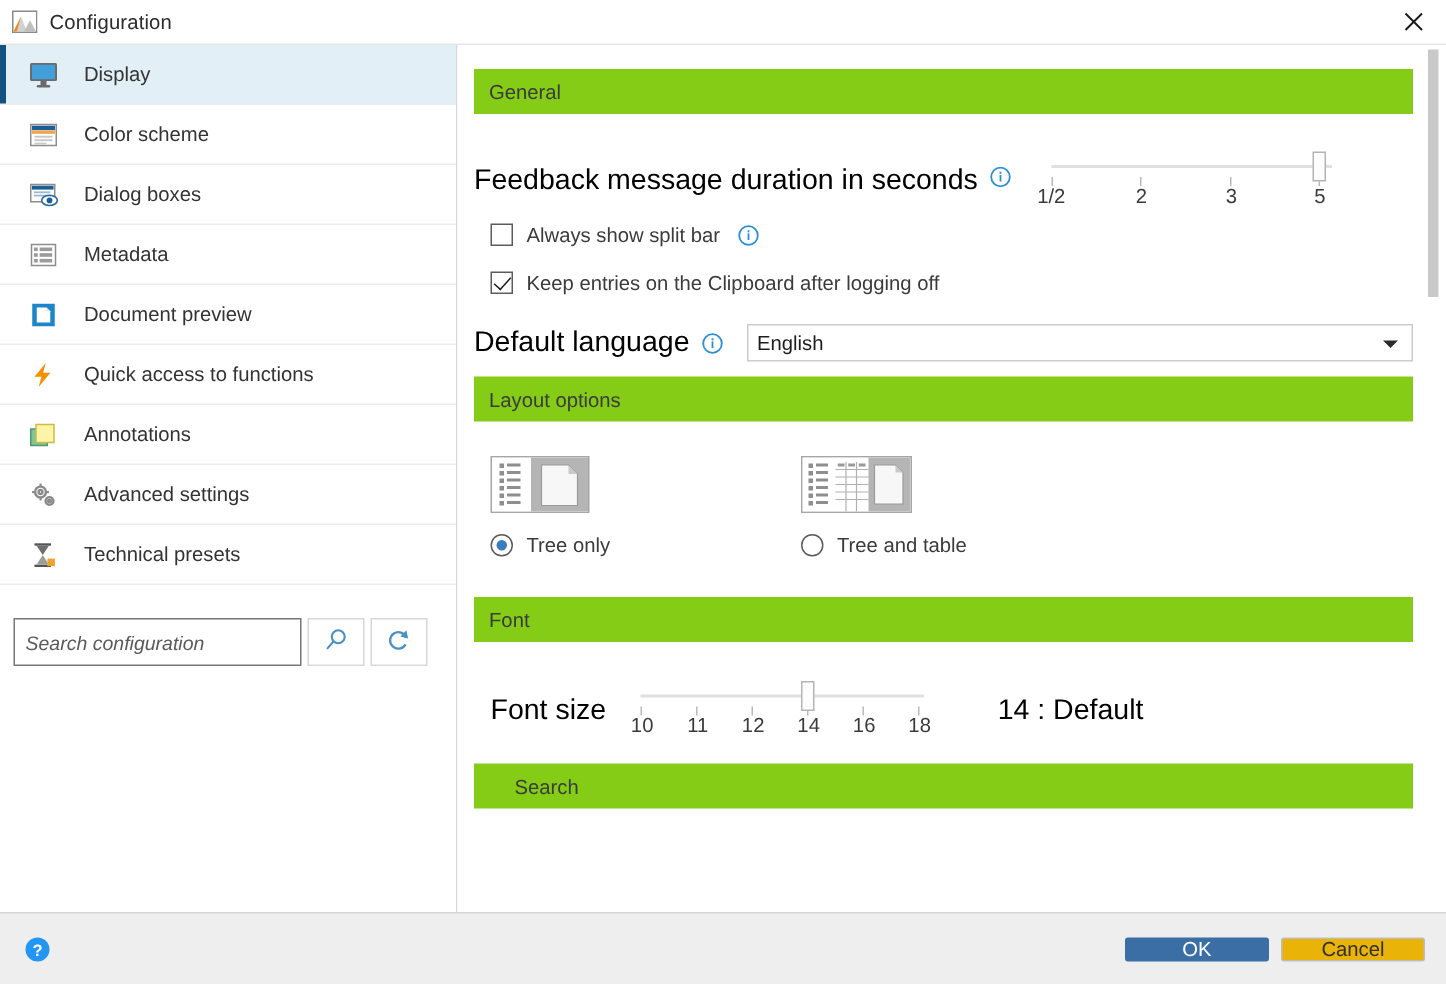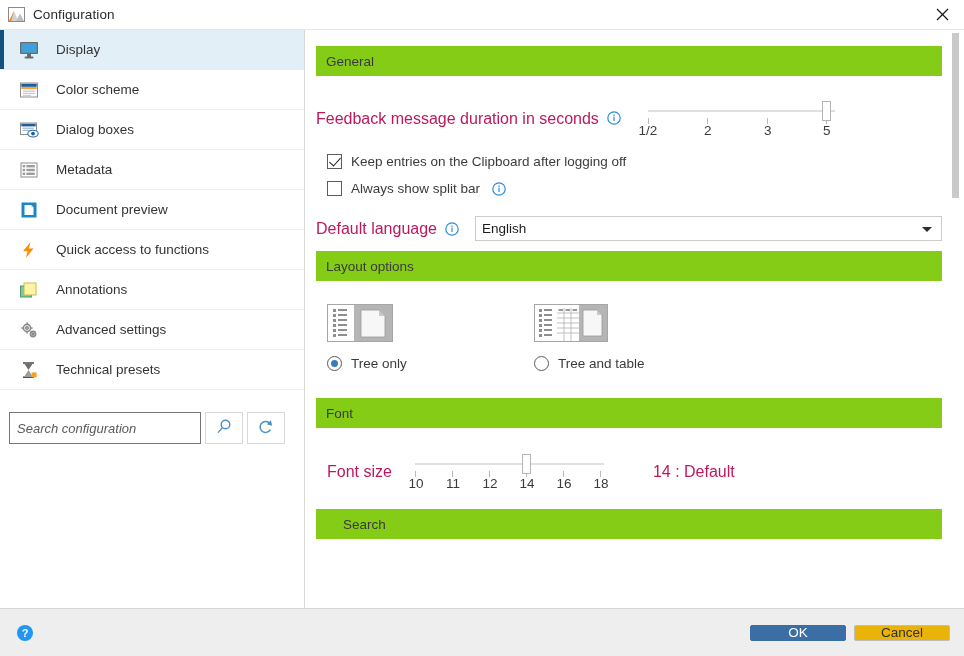--- a/index.html
+++ b/index.html
@@ -146,22 +146,22 @@
     color: #3b3b3b;
     margin-bottom: 0;
   }
   .section-body { padding: 0; }
 
   .row {
     display: flex;
     align-items: center;
   }
   .field-label {
-    font-size: 16px;
-    color: #be185d;
+    font-size: 19px;
+    color: #000000;
     white-space: nowrap;
   }
   .info-icon {
     width: 14px; height: 14px;
     margin-left: 8px;
     flex: 0 0 auto;
     cursor: pointer;
   }
 
   
@@ -521,35 +521,35 @@
               <div class="slider-tick" style="left:127px;"></div>
               <div class="slider-tick" style="left:186px;"></div>
               <div class="slider-thumb" style="left:182px;"></div>
               <span class="slider-tick-label" style="left:8px;">1/2</span>
               <span class="slider-tick-label" style="left:68px;">2</span>
               <span class="slider-tick-label" style="left:128px;">3</span>
               <span class="slider-tick-label" style="left:187px;">5</span>
             </div>
           </div>
 
-          <div class="check-row" style="margin-top:17px; margin-left:11px;">
-            <span class="checkbox checked"></span>
-            <span class="check-label">Keep entries on the Clipboard after logging off</span>
-          </div>
-
           <div class="check-row" style="margin-top:12px; margin-left:11px;">
             <span class="checkbox"></span>
             <span class="check-label">Always show split bar</span>
             <span class="info-icon" style="margin-left:12px;">
               <svg width="14" height="14" viewBox="0 0 14 14">
                 <circle cx="7" cy="7" r="6.2" fill="none" stroke="#2b8fd6" stroke-width="1.2"></circle>
                 <rect x="6.4" y="5.6" width="1.2" height="4.4" fill="#2b8fd6"></rect>
                 <rect x="6.4" y="3.5" width="1.2" height="1.4" fill="#2b8fd6"></rect>
               </svg>
             </span>
+          </div>
+
+          <div class="check-row" style="margin-top:17px; margin-left:11px;">
+            <span class="checkbox checked"></span>
+            <span class="check-label">Keep entries on the Clipboard after logging off</span>
           </div>
 
           <div class="row" style="margin-top:20px;">
             <span class="field-label">Default language</span>
             <span class="info-icon">
               <svg width="14" height="14" viewBox="0 0 14 14">
                 <circle cx="7" cy="7" r="6.2" fill="none" stroke="#2b8fd6" stroke-width="1.2"></circle>
                 <rect x="6.4" y="5.6" width="1.2" height="4.4" fill="#2b8fd6"></rect>
                 <rect x="6.4" y="3.5" width="1.2" height="1.4" fill="#2b8fd6"></rect>
               </svg>

